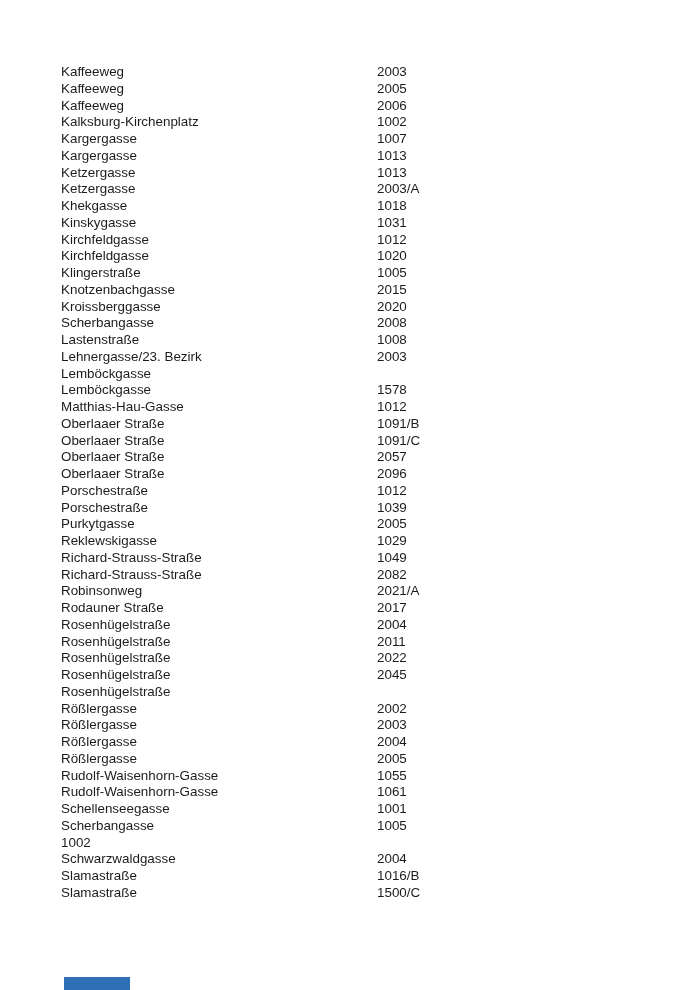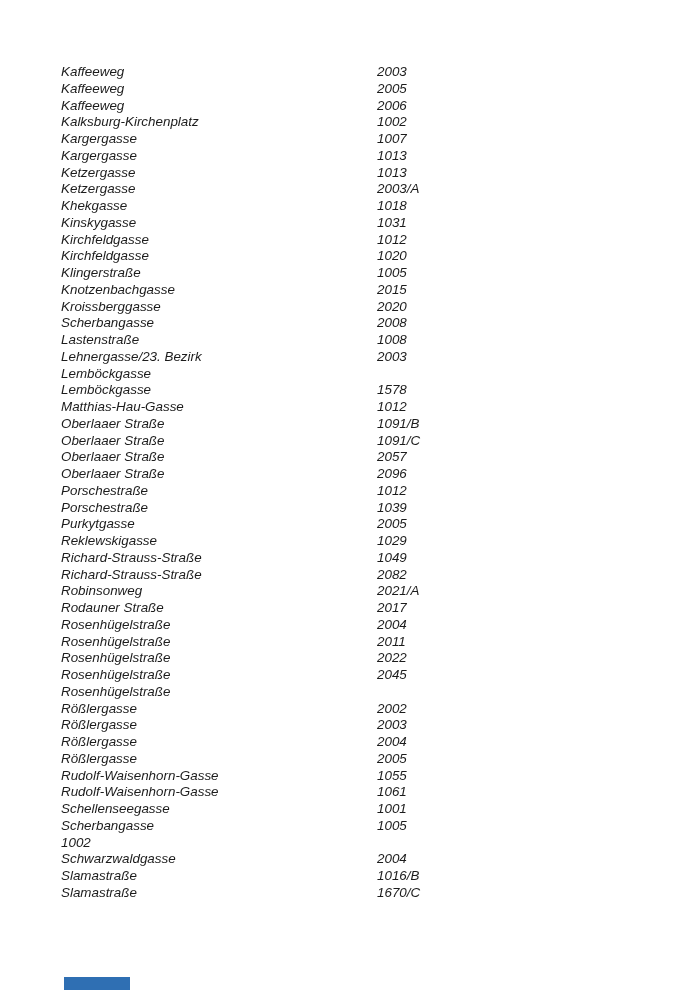--- a/index.html
+++ b/index.html
@@ -13,21 +13,20 @@
     height: 990px;
     background: #ffffff;
     overflow: hidden;
     font-family: "Liberation Sans", "DejaVu Sans", sans-serif;
   }
   .street-list {
     position: absolute;
     top: 64px;
     left: 61px;
     right: 2px;
-    font-style: italic;
   }
   .row {
     display: flex;
     height: 16.75px;
     line-height: 16.75px;
     font-size: 13.4px;
     color: #1c1c1c;
     white-space: nowrap;
   }
   .street {
@@ -240,17 +239,17 @@
       <div class="row">
         <span class="street">Schwarzwaldgasse</span>
         <span class="number">2004</span>
       </div>
       <div class="row">
         <span class="street">Slamastraße</span>
         <span class="number">1016/B</span>
       </div>
       <div class="row">
         <span class="street">Slamastraße</span>
-        <span class="number">1670/C</span>
+        <span class="number">1500/C</span>
       </div>
     </div>
   <div class="footer-bar" id="footer-bar" style="background: rgb(47, 111, 179);"></div>
 </div>
 
 </body></html>

